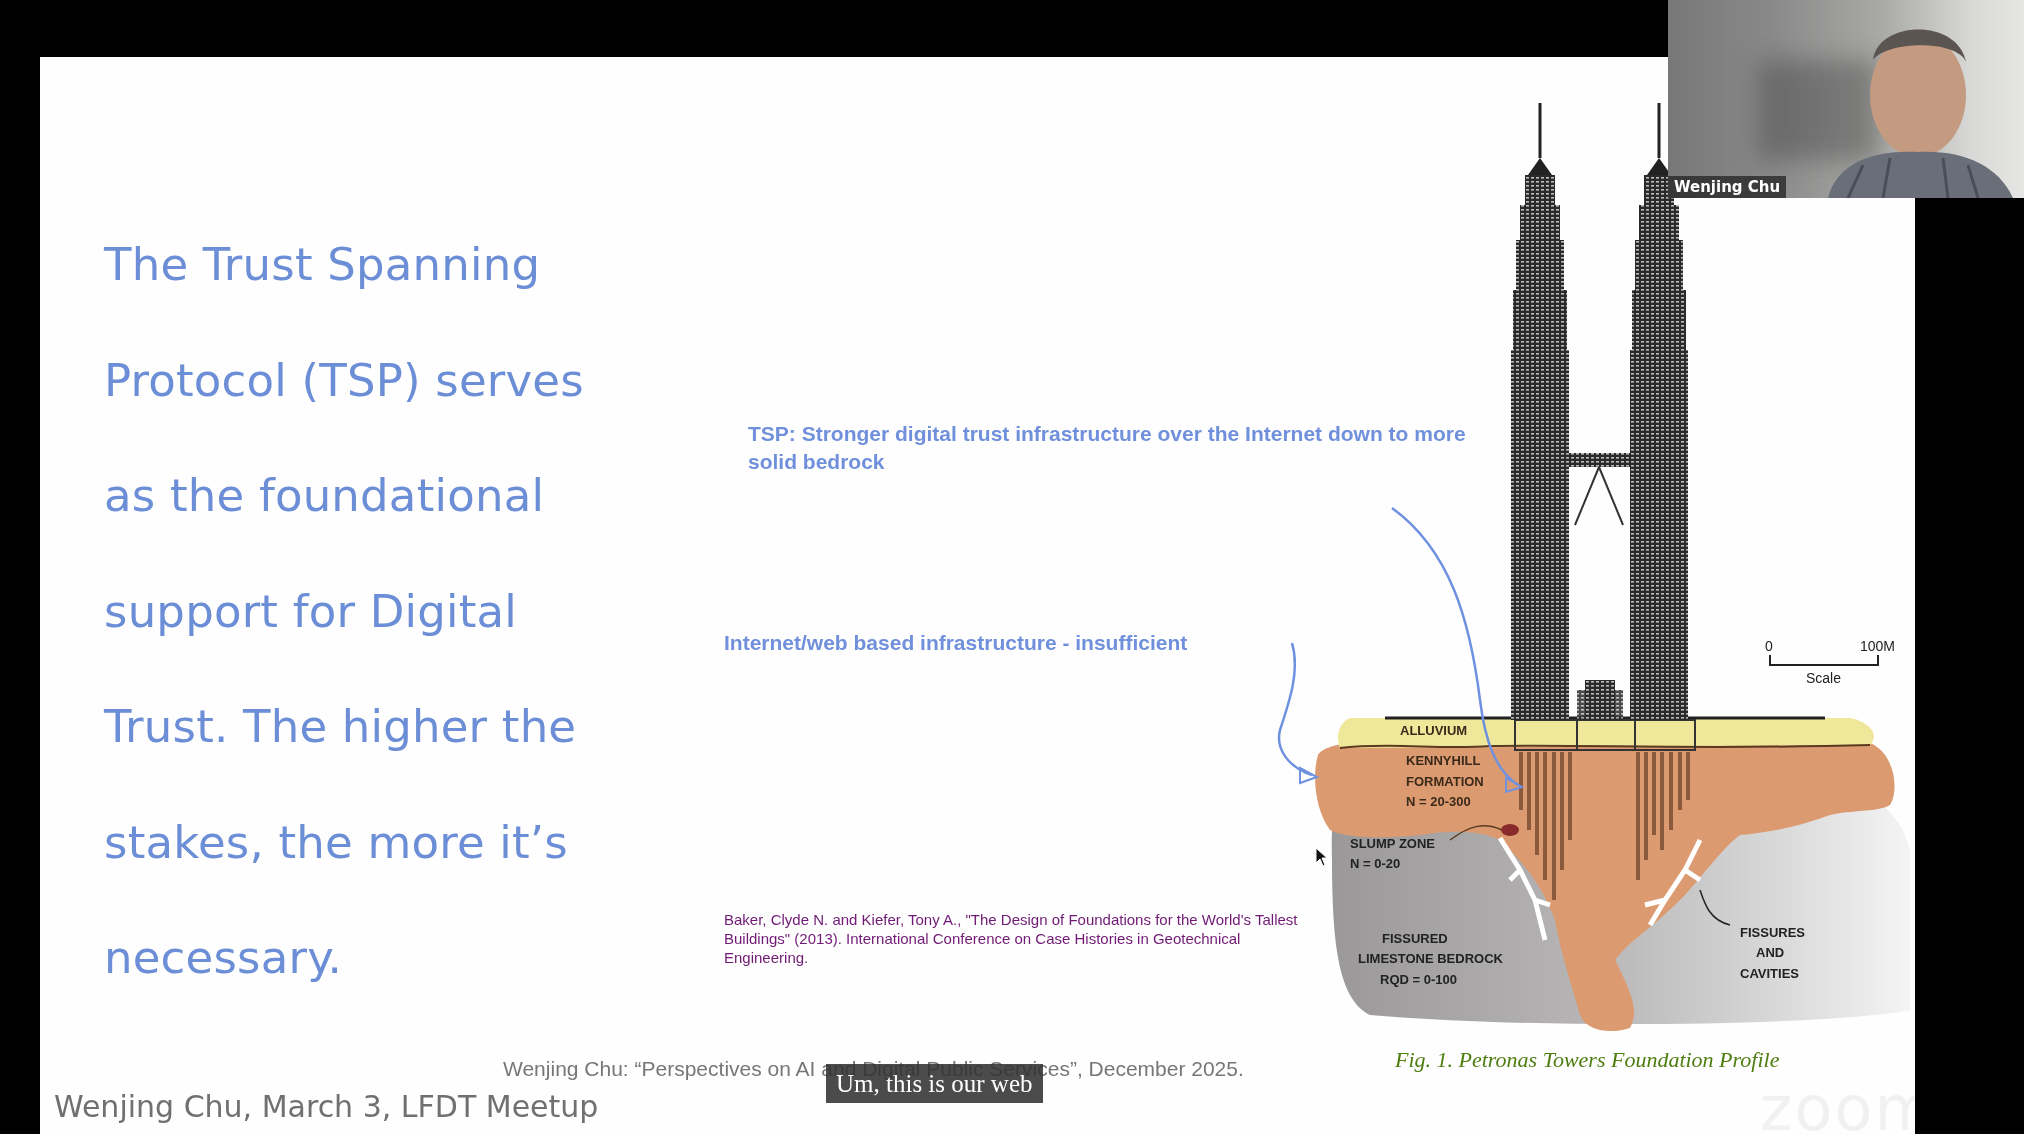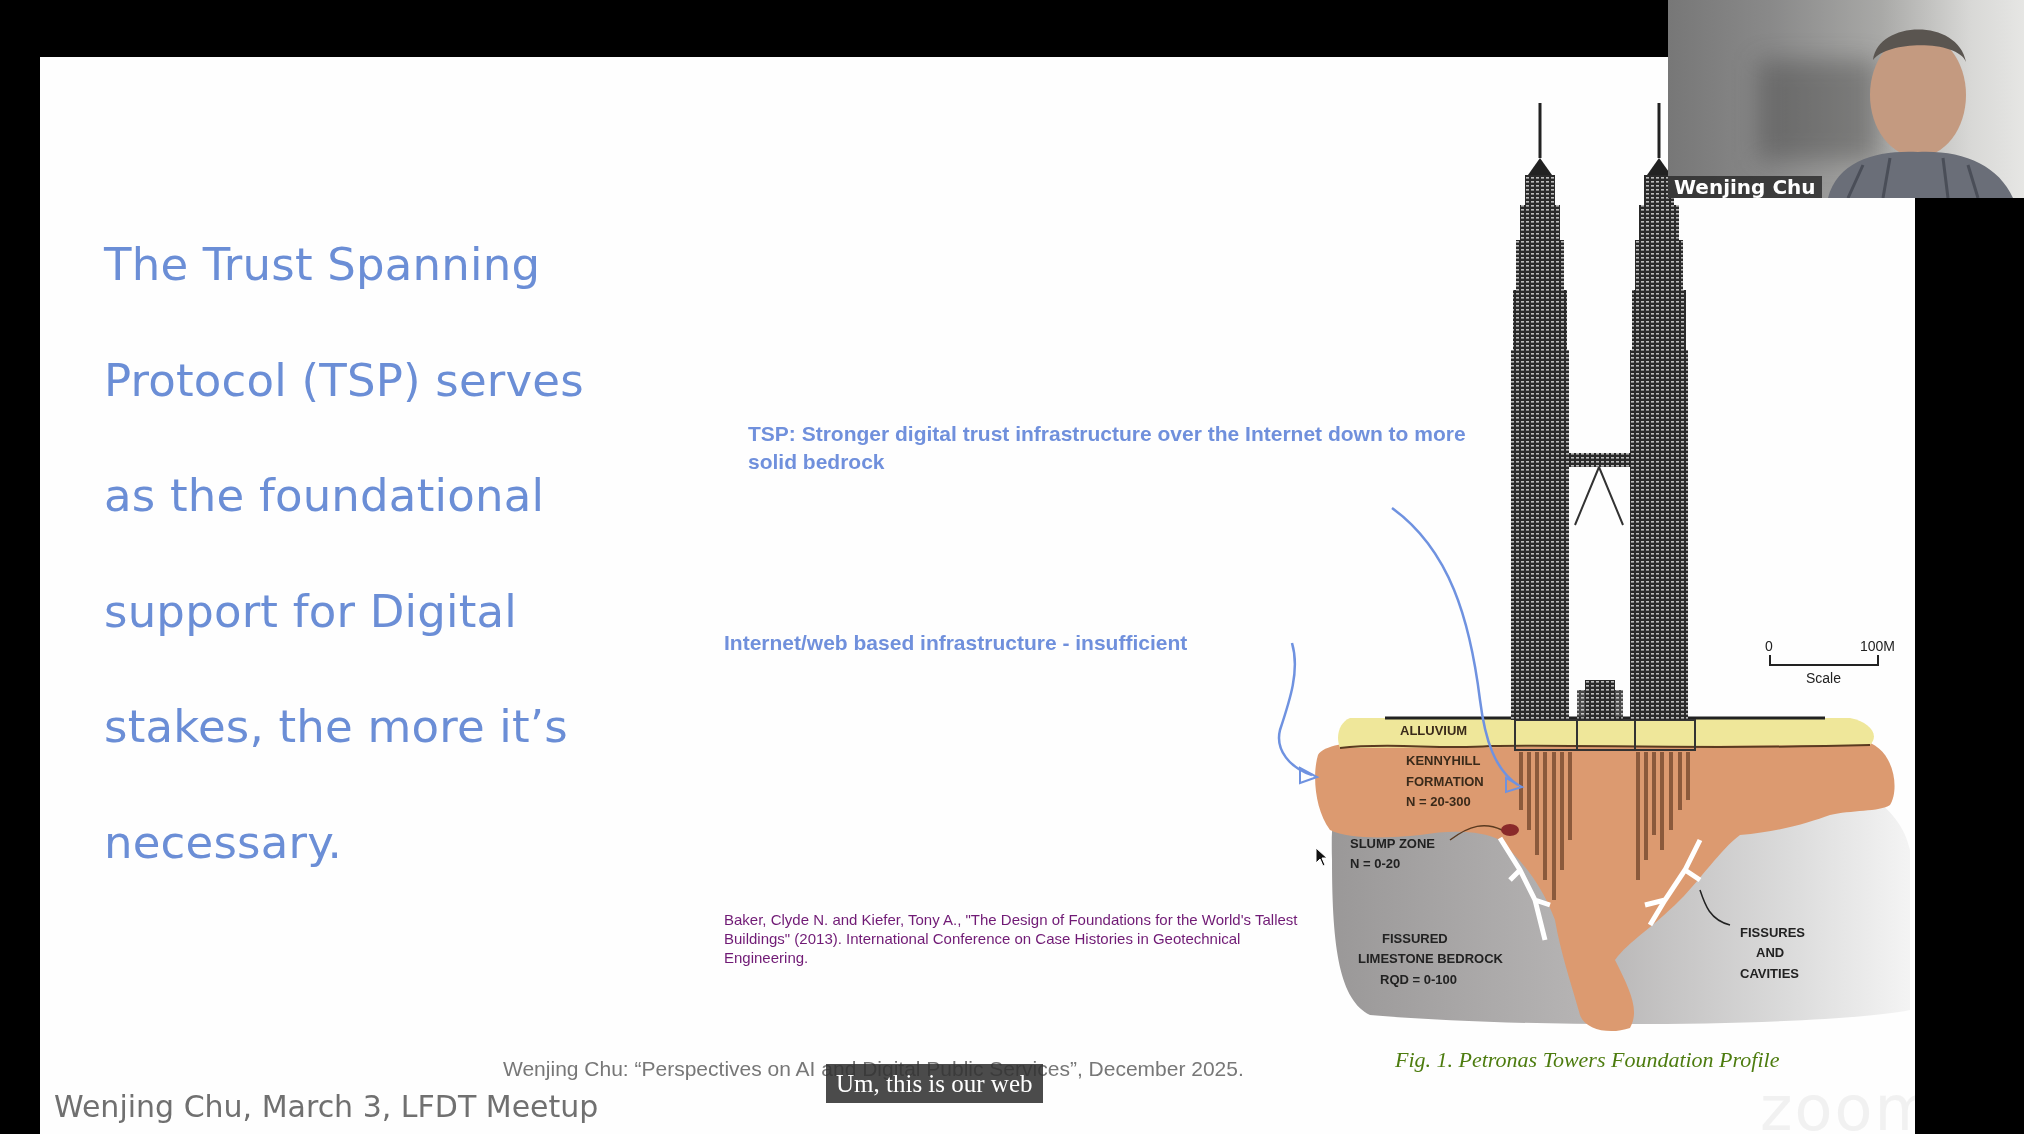--- a/index.html
+++ b/index.html
@@ -26,36 +26,37 @@
     .fig-caption { position: absolute; left: 1355px; top: 990px; font-family: "Liberation Serif", serif; font-style: italic; font-size: 22px; color: #4d7c0f; white-space: nowrap; }
 
     .diagram { position: absolute; left: 1180px; top: 40px; width: 720px; height: 960px; }
 
     .watermark { position: absolute; left: 1720px; top: 1015px; font-family: "DejaVu Sans", sans-serif; font-size: 62px; color: rgba(235,235,235,0.7); letter-spacing: 2px; }
 
     .subtitle { position: absolute; left: 826px; top: 1064px; height: 39px; padding: 0 10px; background: rgba(50,50,50,0.88); color: #fff; font-family: Liberation Serif, serif; font-size: 25px; line-height: 39px; white-space: nowrap; }
 
     .video-tile { position: absolute; left: 1668px; top: 0; width: 356px; height: 198px; overflow: hidden; background: linear-gradient(90deg, #777 0%, #8a8a8a 30%, #a9a9a7 60%, #d8d8d6 85%, #e6e6e4 100%); }
     .video-bg-dark { position: absolute; left: 90px; top: 60px; width: 120px; height: 100px; background: rgba(50,50,50,0.35); filter: blur(12px); }
-    .name-label { position: absolute; left: 0; top: 176px; height: 22px; padding: 0 6px; background: rgba(40,40,40,0.8); color: #fff; font-family: "DejaVu Sans", sans-serif; font-weight: bold; font-size: 20px; line-height: 22px; white-space: nowrap; }
+    .name-label { position: absolute; left: 0; top: 176px; height: 22px; padding: 0 6px; background: rgba(40,40,40,0.8); color: #fff; font-family: "DejaVu Sans", sans-serif; font-weight: bold; font-size: 15px; line-height: 22px; white-space: nowrap; }
 
     .cursor { position: absolute; left: 1275px; top: 790px; }
   </style>
 </head>
 <body>
 
 <div class="top-bar"></div>
 
 <div class="slide">
 
   <div class="main-text">
     <div class="main-line">The Trust Spanning</div>
     <div class="main-line">Protocol (TSP) serves</div>
     <div class="main-line">as the foundational</div>
     <div class="main-line">support for Digital</div>
+    <div class="main-line">Trust. The higher the</div>
     <div class="main-line">stakes, the more it’s</div>
     <div class="main-line">necessary.</div>
   </div>
 
   <div class="annot annot-tsp">TSP: Stronger digital trust infrastructure over the Internet down to more solid bedrock</div>
   <div class="annot annot-web">Internet/web based infrastructure - insufficient</div>
 
   <div class="citation">Baker, Clyde N. and Kiefer, Tony A., "The Design of Foundations for the World's Tallest Buildings" (2013). International Conference on Case Histories in Geotechnical Engineering.</div>
 
   <svg class="diagram" viewBox="1180 97 720 960" xmlns="http://www.w3.org/2000/svg">

